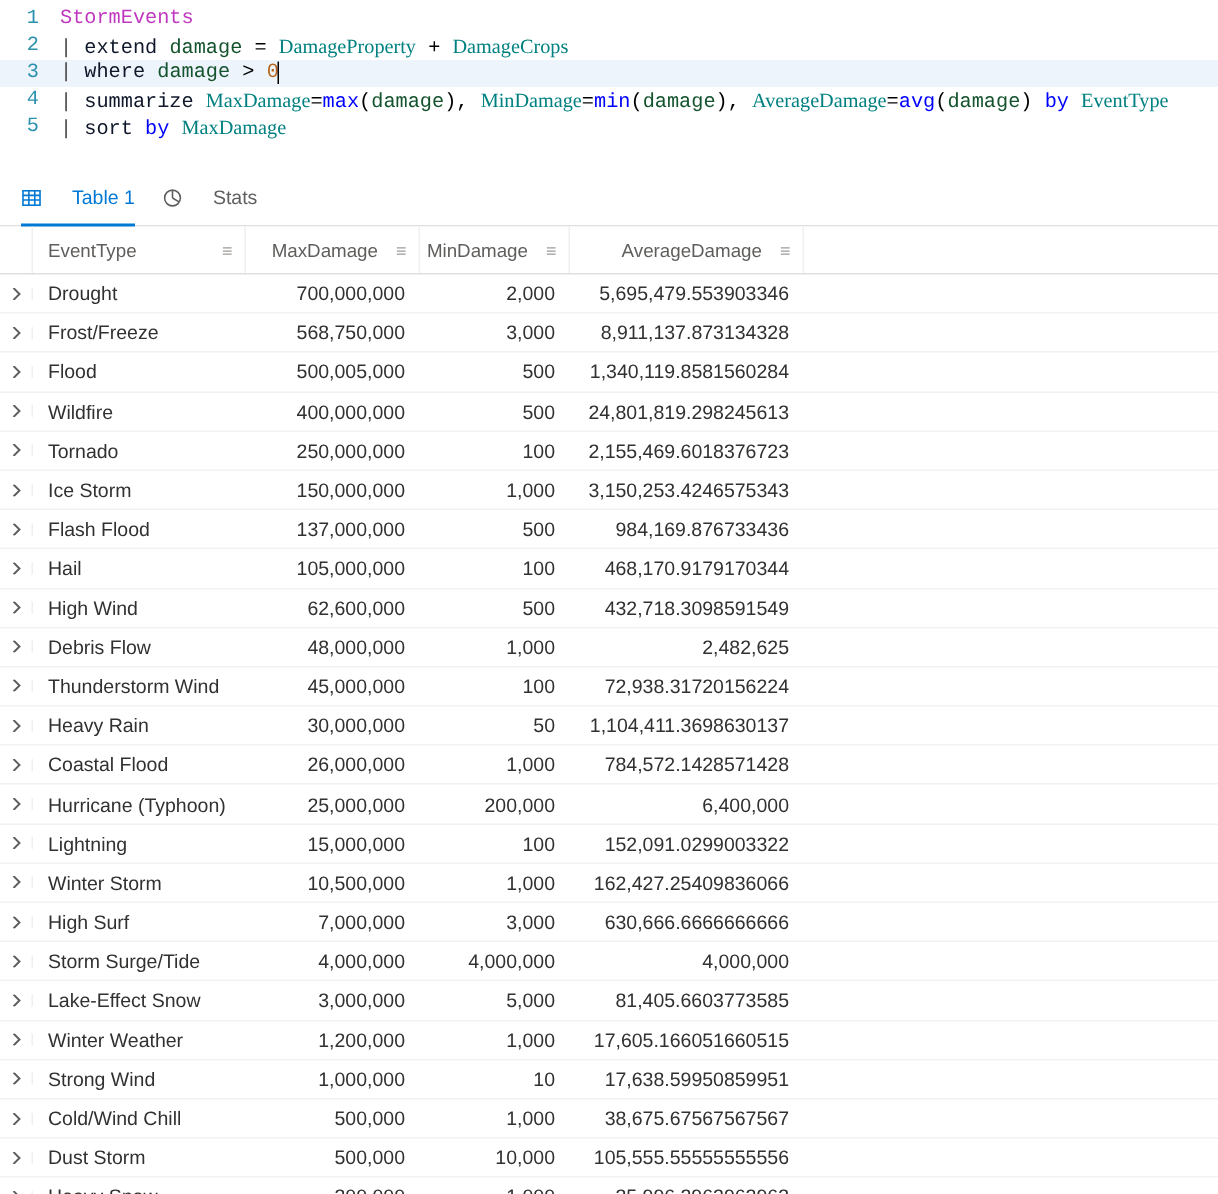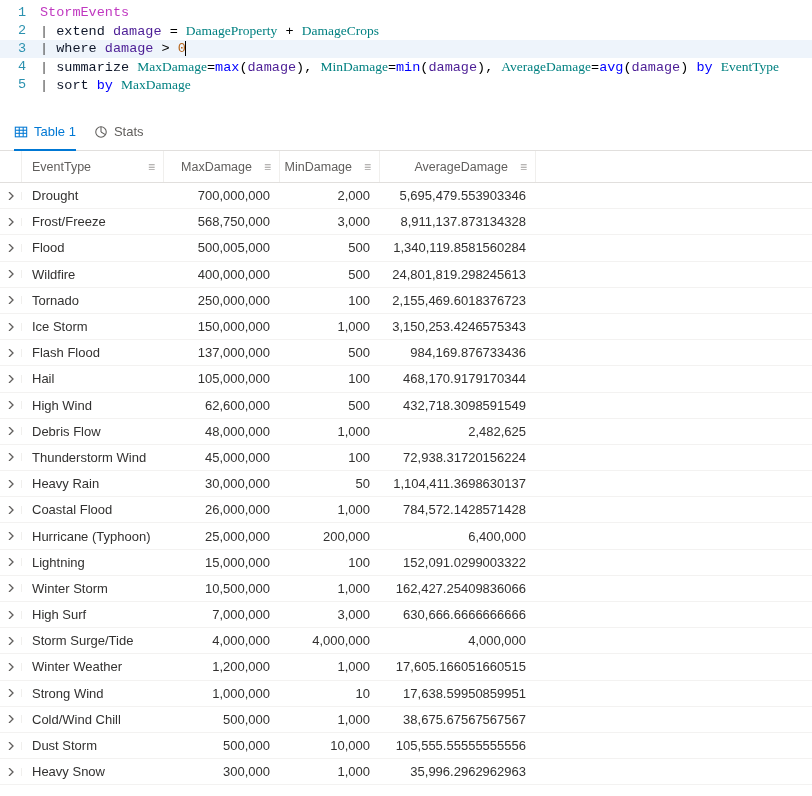--- a/index.html
+++ b/index.html
@@ -38,21 +38,21 @@
     flex-shrink: 0;
   }
   .code-line.active .gutter { background: #eef4fb; }
   .code {
     white-space: pre;
     flex: 1;
   }
   .tok-table   { color: #c038c0; }
   .tok-pipe    { color: #4a4a4a; }
   .tok-keyword { color: #0f172a; }
-  .tok-ident   { color: #4c1d95; margin-top: 27px; }
+  .tok-ident   { color: #14532d; margin-top: 27px; }
   .tok-op      { color: #000; }
   .tok-func    { color: #0000ff; }
   .tok-col     { color: #008080; font-family: Liberation Serif, serif; }
   .tok-num     { color: #b5651d; }
   .tok-paren   { color: #000; }
   .tok-by      { color: #0000ff; }
 
   .cursor {
     display: inline-block;
     width: 1px;
@@ -67,21 +67,21 @@
     display: flex;
     align-items: center;
     gap: 18px;
     padding: 10px 14px 0 14px;
     border-bottom: 1px solid #e1dfdd;
     margin-top: 6px;
   }
   .tab {
     display: flex;
     align-items: center;
-    gap: 6px;
+    gap: 20px;
     padding: 6px 0 10px 0;
     cursor: pointer;
     color: #605e5c;
     font-size: 13px;
     border-bottom: 2px solid transparent;
     margin-bottom: -1px;
   }
   .tab.active {
     color: #0078d4;
     border-bottom-color: #0078d4;
@@ -444,20 +444,32 @@
         <div class="cell col-min">4,000,000</div>
         <div class="cell col-avg">4,000,000</div>
         <div class="cell col-rest"></div>
       </div>
       <div class="row">
         <div class="expand-col chev">
           <svg viewBox="0 0 8 8">
             <path d="M2 0 L6 4 L2 8" fill="none" stroke="#605e5c" stroke-width="1.3"></path>
           </svg>
         </div>
+        <div class="cell col-event">Lake-Effect Snow</div>
+        <div class="cell col-max">3,000,000</div>
+        <div class="cell col-min">5,000</div>
+        <div class="cell col-avg">81,405.6603773585</div>
+        <div class="cell col-rest"></div>
+      </div>
+      <div class="row">
+        <div class="expand-col chev">
+          <svg viewBox="0 0 8 8">
+            <path d="M2 0 L6 4 L2 8" fill="none" stroke="#605e5c" stroke-width="1.3"></path>
+          </svg>
+        </div>
         <div class="cell col-event">Winter Weather</div>
         <div class="cell col-max">1,200,000</div>
         <div class="cell col-min">1,000</div>
         <div class="cell col-avg">17,605.166051660515</div>
         <div class="cell col-rest"></div>
       </div>
       <div class="row">
         <div class="expand-col chev">
           <svg viewBox="0 0 8 8">
             <path d="M2 0 L6 4 L2 8" fill="none" stroke="#605e5c" stroke-width="1.3"></path>

